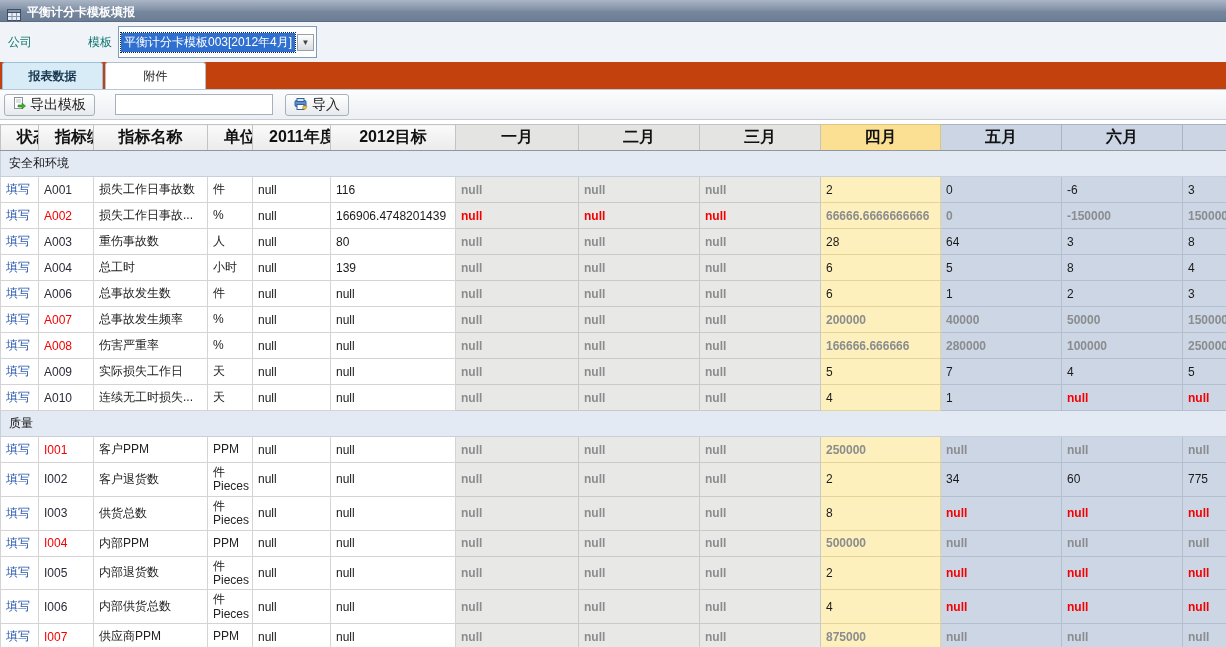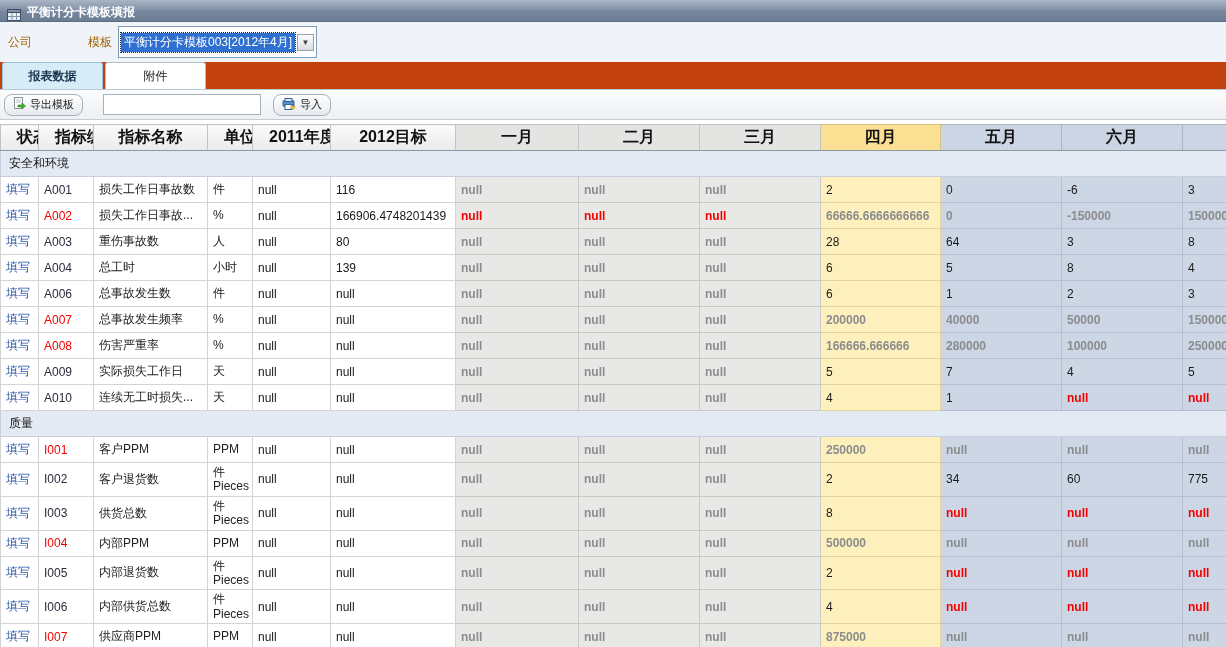--- a/index.html
+++ b/index.html
@@ -15,21 +15,21 @@
     background:linear-gradient(#aab6c6 0%, #8493a8 45%, #76879d 55%, #6b7d94 100%);
     border-bottom:1px solid #5c6d83;
     color:#fff; font-weight:bold; font-size:12px;
   }
   .titlebar .ticon { display:flex; align-items:center; }
   
   .form-row {
     height:40px; background:#f0f4f8; display:flex; align-items:center;
     padding:0 8px; gap:6px;
   }
-  .form-row label { color:#a16207; }
+  .form-row label { color:#0f766e; }
   .combo {
     width:240px; height:22px; background:#fff; border:1px solid #aeb3bd;
     display:flex; align-items:stretch; cursor:pointer;
   }
   .combo .combo-text { flex:1; padding:3px 5px; overflow:hidden; white-space:nowrap; }
   .combo .combo-trigger {
     width:18px; border-left:1px solid #aeb3bd; display:flex; align-items:center; justify-content:center;
     background:linear-gradient(#eef6fd,#cbdff2);
   }
   .sel {
@@ -60,23 +60,23 @@
     background:#d8ecf8; border-color:#9cc0d6; font-weight:bold; color:#17354f;
   }
   
   .toolbar {
     height:30px; display:flex; align-items:center; padding:0 4px;
     background:linear-gradient(#fbfcfd,#edf0f4);
     border-bottom:1px solid #c7ccd2;
   }
   .tb-btn {
     height:22px; display:inline-flex; align-items:center; gap:4px; padding:0 8px;
-    border:1px solid #a8b0ba; border-radius:8px;
+    border:1px solid #a8b0ba; border-radius:3px;
     background:linear-gradient(#ffffff,#e7eaee);
-    font-family:inherit; font-size:11px; color:#222; cursor:pointer;
+    font-family:inherit; font-size:14px; color:#222; cursor:pointer;
   }
   .tb-input {
     width:158px; height:21px; margin-left:20px; border:1px solid #a8b0ba;
     padding:0 4px; font-family:inherit; font-size:12px;
   }
   .tb-gap { width:12px; }
   
   .table-wrap { background:#fff; padding-top:4px; }
   table.grid { border-collapse:collapse; table-layout:fixed; width:1303px; }
   .grid th {

